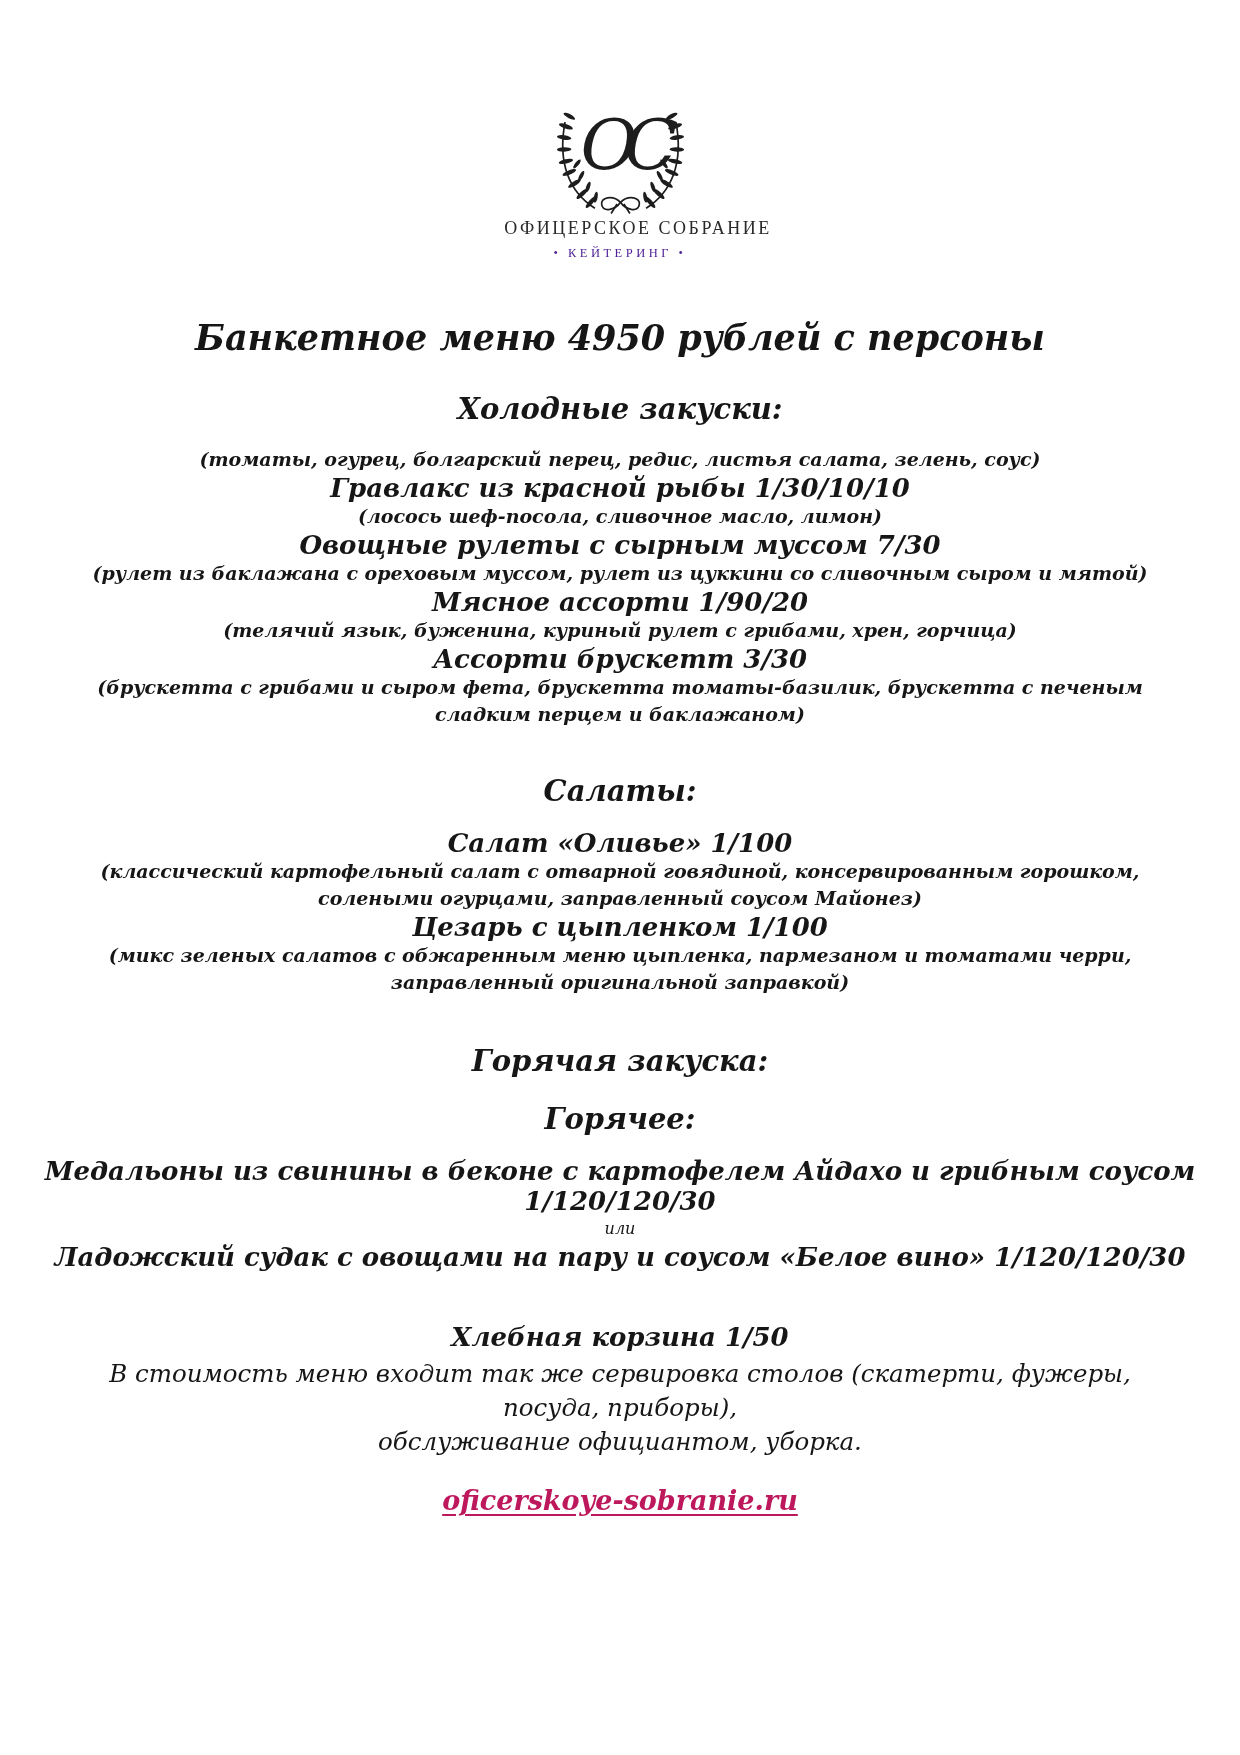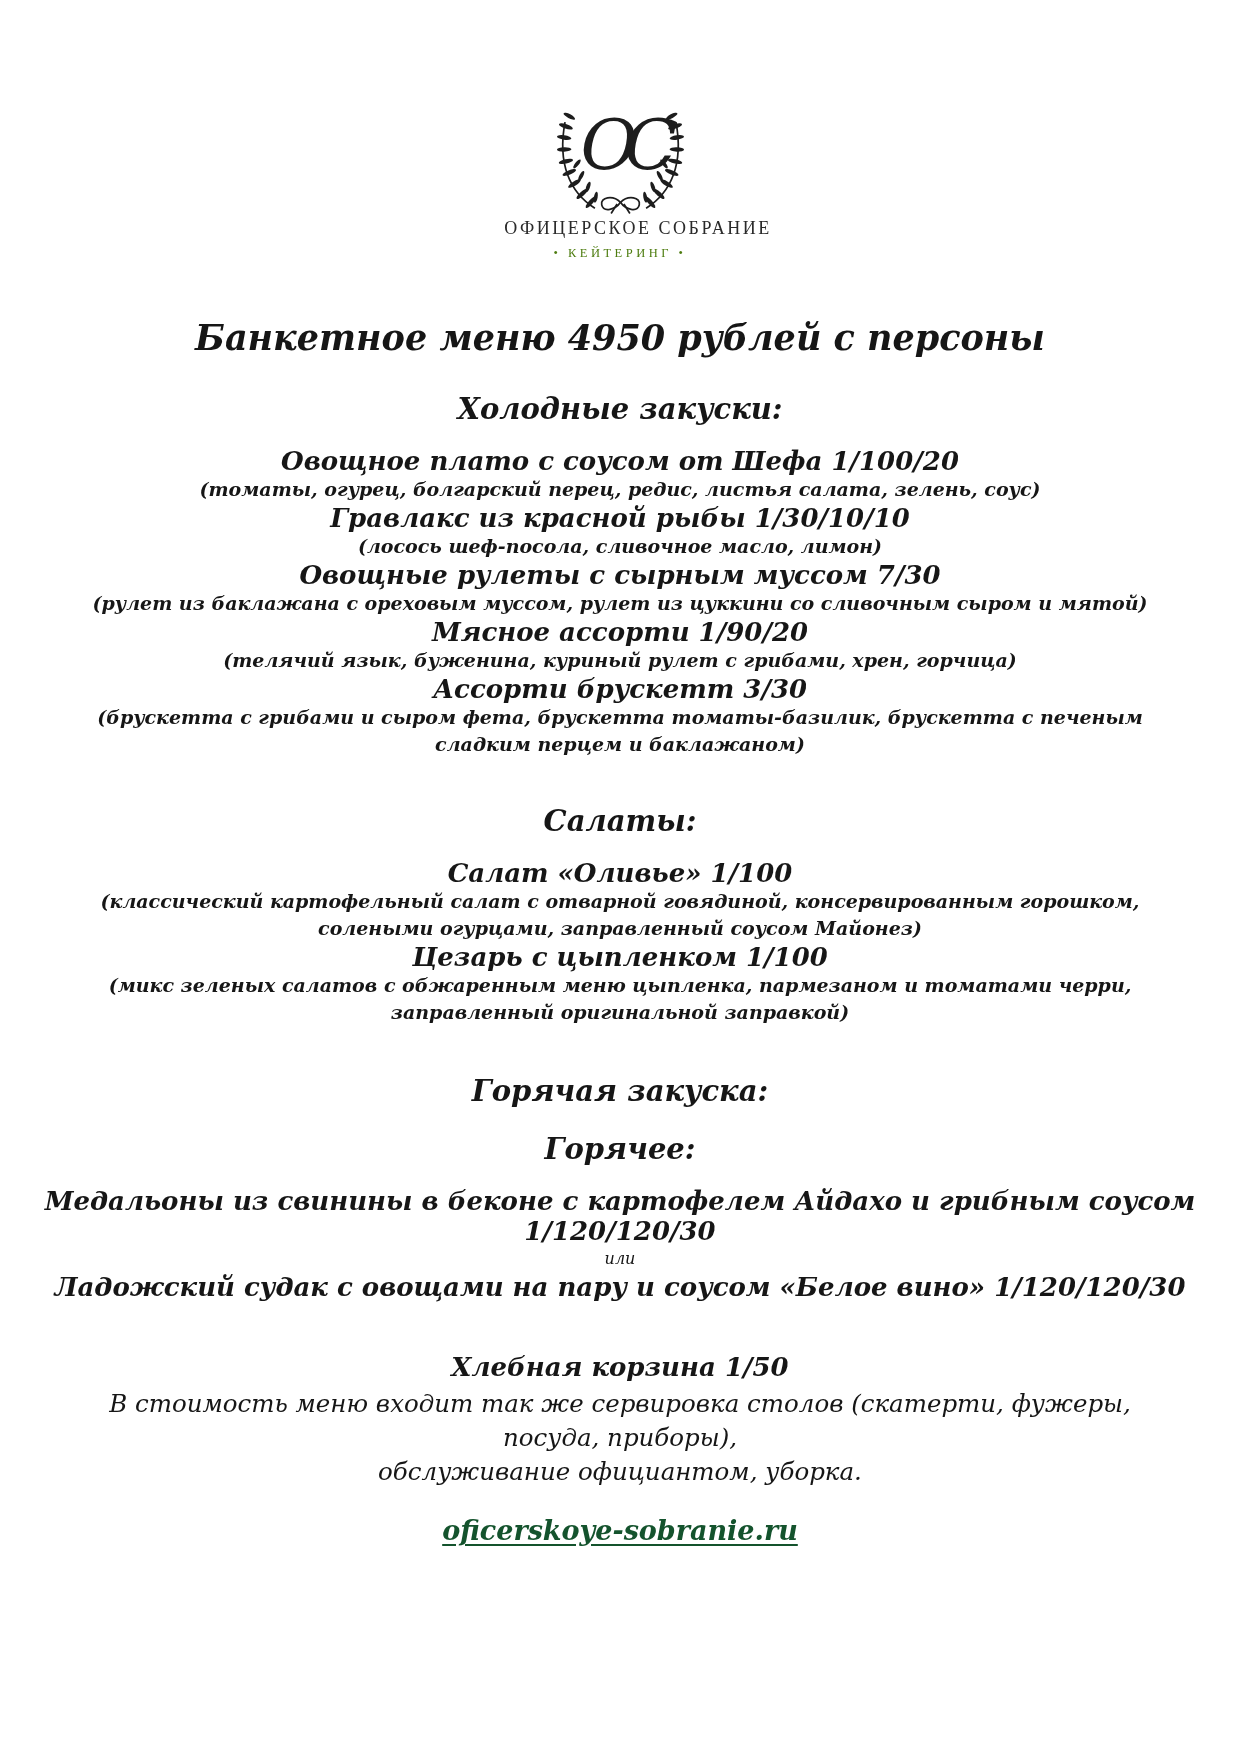--- a/index.html
+++ b/index.html
@@ -36,21 +36,21 @@
     letter-spacing: 2.5px;
     color: #2a2a2a;
     margin-top: 2px;
     margin-left: 36px;
   }
   .tagline {
     font-family: "Liberation Serif", serif;
     font-style: normal;
     font-size: 12.5px;
     letter-spacing: 3.5px;
-    color: #4d7c0f;
+    color: #4c1d95;
     margin-top: 7px;
   }
   
   .menu-title {
     font-size: 35px;
     font-weight: bold;
     margin: 56px 0 0 0;
   }
   .section { margin: 0; }
   .section-heading {
@@ -91,21 +91,21 @@
     font-weight: normal;
     line-height: 34px;
     margin: 5px auto 0 auto;
     max-width: 1100px;
   }
   .site-link {
     display: inline-block;
     font-size: 27px;
     font-weight: bold;
     margin-top: 26px;
-    color: #14532d;
+    color: #be185d;
     text-decoration: underline;
     text-underline-offset: 4px;
     cursor: pointer;
   }
 </style>
 </head>
 <body>
 
 <div class="page">
 
@@ -160,21 +160,20 @@
   </header>
 
   
   <h1 class="menu-title">Банкетное меню 4950 рублей с персоны</h1>
 
   
   <section class="section sec-cold">
     <h2 class="section-heading">Холодные закуски:</h2>
     <div class="items">
       <div class="item">
-        <p class="item-name">Овощное плато с соусом от Шефа 1/100/20</p>
         <p class="item-desc">(томаты, огурец, болгарский перец, редис, листья салата, зелень, соус)</p>
       </div>
       <div class="item">
         <p class="item-name">Гравлакс из красной рыбы 1/30/10/10</p>
         <p class="item-desc">(лосось шеф-посола, сливочное масло, лимон)</p>
       </div>
       <div class="item">
         <p class="item-name">Овощные рулеты с сырным муссом 7/30</p>
         <p class="item-desc">(рулет из баклажана с ореховым муссом, рулет из цуккини со сливочным сыром и мятой)</p>
       </div>

